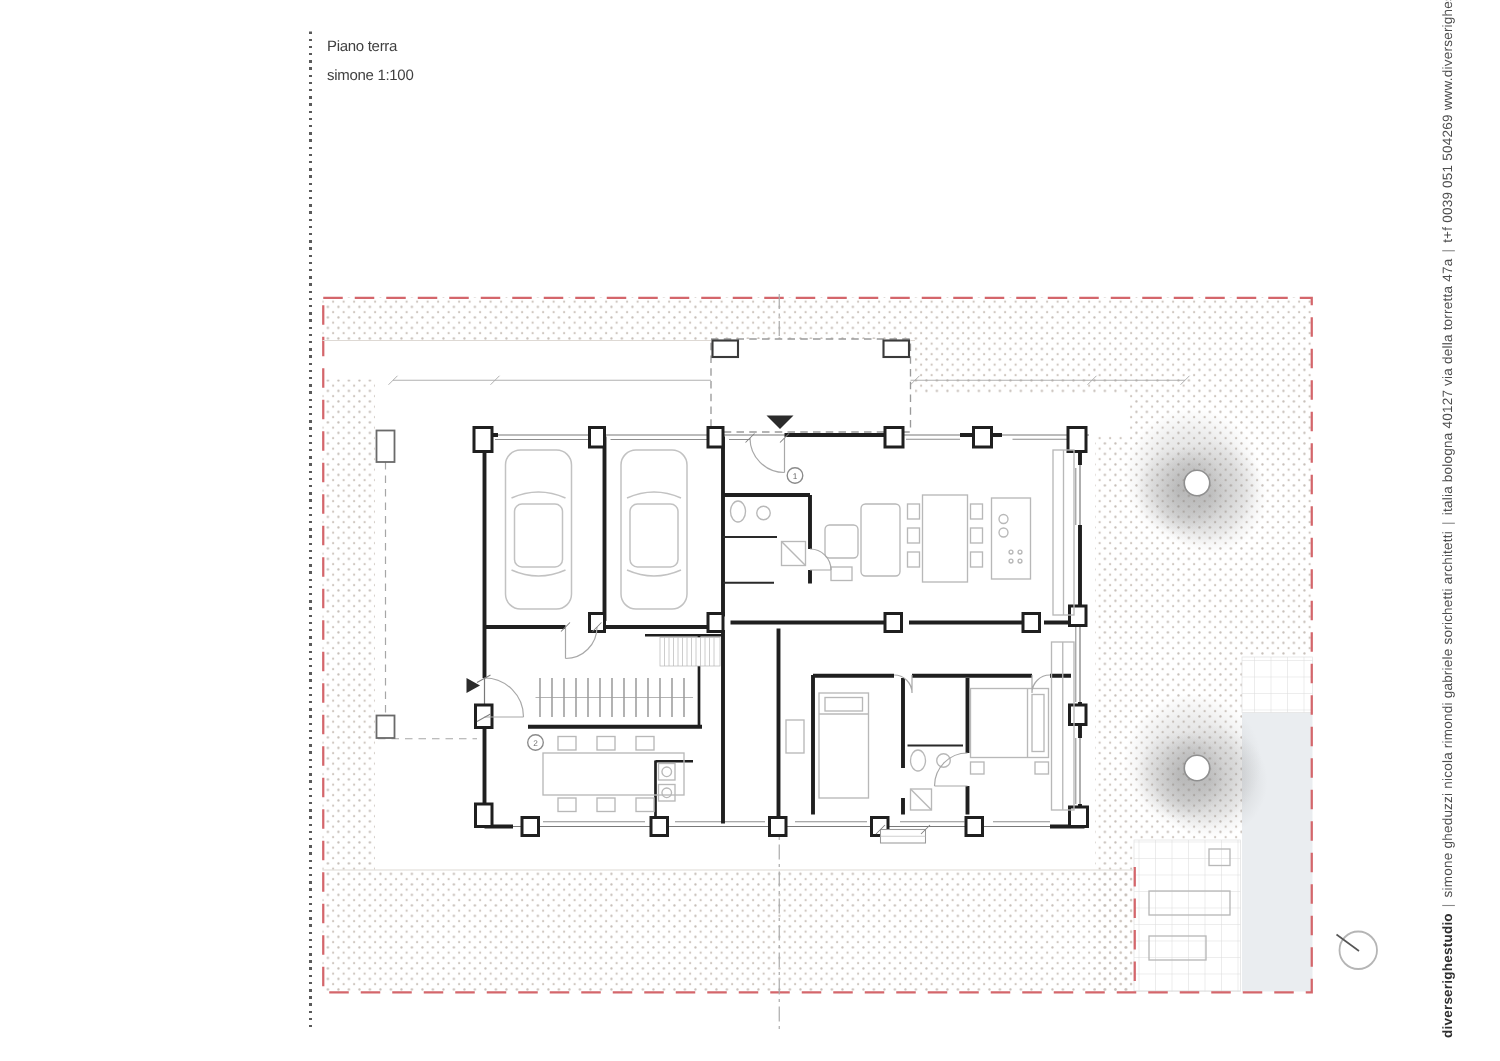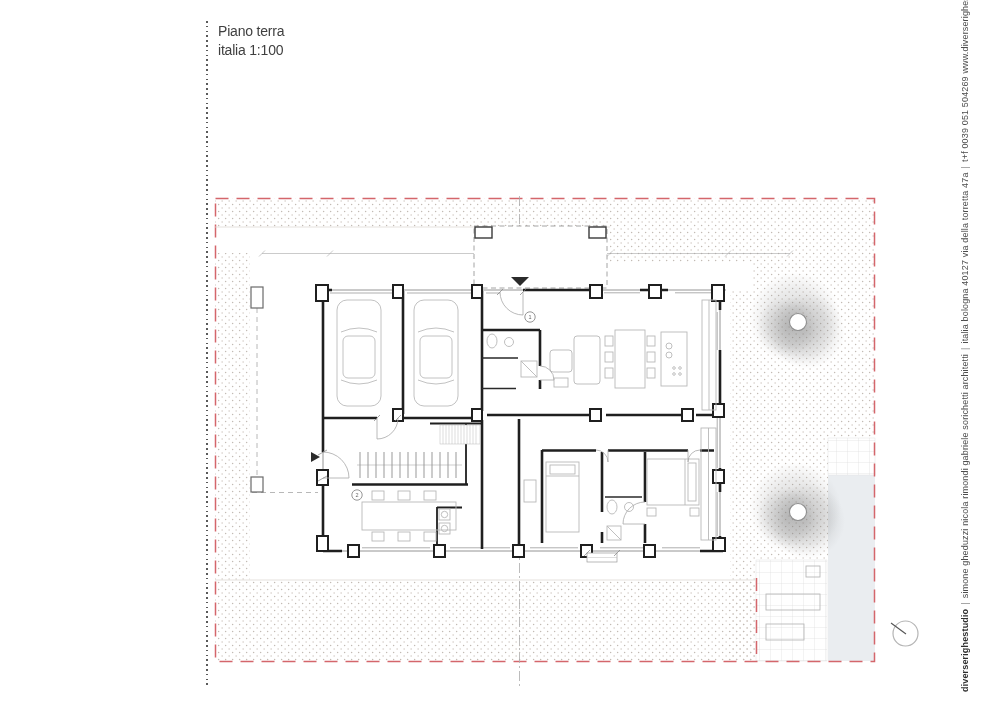--- a/index.html
+++ b/index.html
@@ -1,20 +1,20 @@
 <!DOCTYPE html>
 <html><head>
 <meta charset="utf-8">
 <style>
   html,body{margin:0;padding:0;background:#fff;}
   .page{position:relative;width:1000px;height:707px;background:#ffffff;overflow:hidden;
         font-family:"Liberation Sans",sans-serif;}
   .rule-dotted{position:absolute;left:206px;top:21px;width:2px;height:664px;
     background:repeating-linear-gradient(to bottom,#5a5a5a 0 1.6px,transparent 1.6px 4.8px);}
-  .title-block{position:absolute;left:218px;top:22px;color:#3f3f3f;font-size:14px;
+  .title-block{position:absolute;left:218px;top:22px;color:#3f3f3f;font-size:10px;
     line-height:19px;letter-spacing:-0.2px;}
   .studio-footer{position:absolute;left:960px;top:692px;transform:rotate(-90deg);
     transform-origin:0 0;white-space:nowrap;width:700px;font-size:9px;color:#4d4d4d;
     letter-spacing:0.15px;}
   .studio-footer .name{font-weight:bold;color:#2f2f2f;}
   .studio-footer .sep{margin:0 4px;color:#8a8a8a;}
   svg.plan{position:absolute;left:0;top:0;}
   
   .bnd{fill:none;stroke:#d4666b;stroke-width:1.5;stroke-dasharray:13 8;}
   .hat{fill:url(#dots);}
@@ -41,21 +41,21 @@
 </style>
 </head>
 <body>
 
 <div class="page">
 
   <div class="rule-dotted"></div>
 
   <div class="title-block">
     <div>Piano terra</div>
-    <div>italia 1:100</div>
+    <div>simone 1:100</div>
   </div>
 
   <svg class="plan" width="1000" height="707" viewBox="0 0 1000 707">
     <defs>
       <pattern id="dots" width="7" height="7" patternUnits="userSpaceOnUse">
         <circle cx="1.6" cy="1.6" r="0.75" fill="#c3bbb4"></circle>
         <circle cx="5.1" cy="5.1" r="0.75" fill="#cfc7c0"></circle>
       </pattern>
       <pattern id="tiles" width="11" height="11" patternUnits="userSpaceOnUse">
         <path d="M11 0H0V11" fill="none" stroke="#dcdcdc" stroke-width="0.7"></path>

